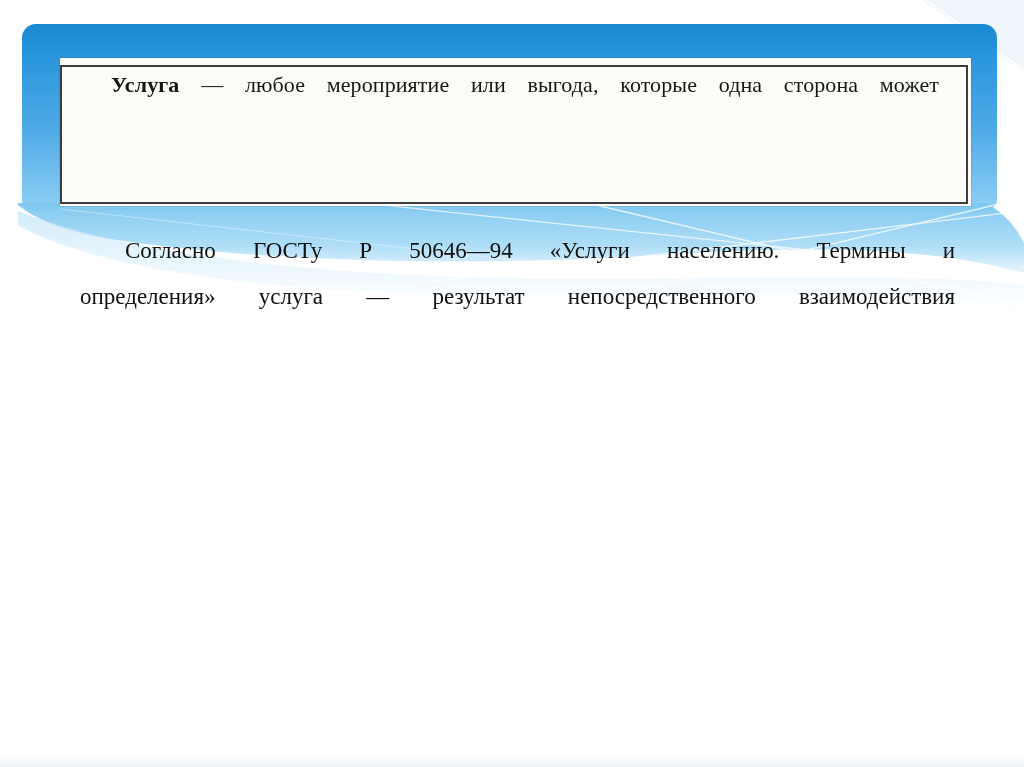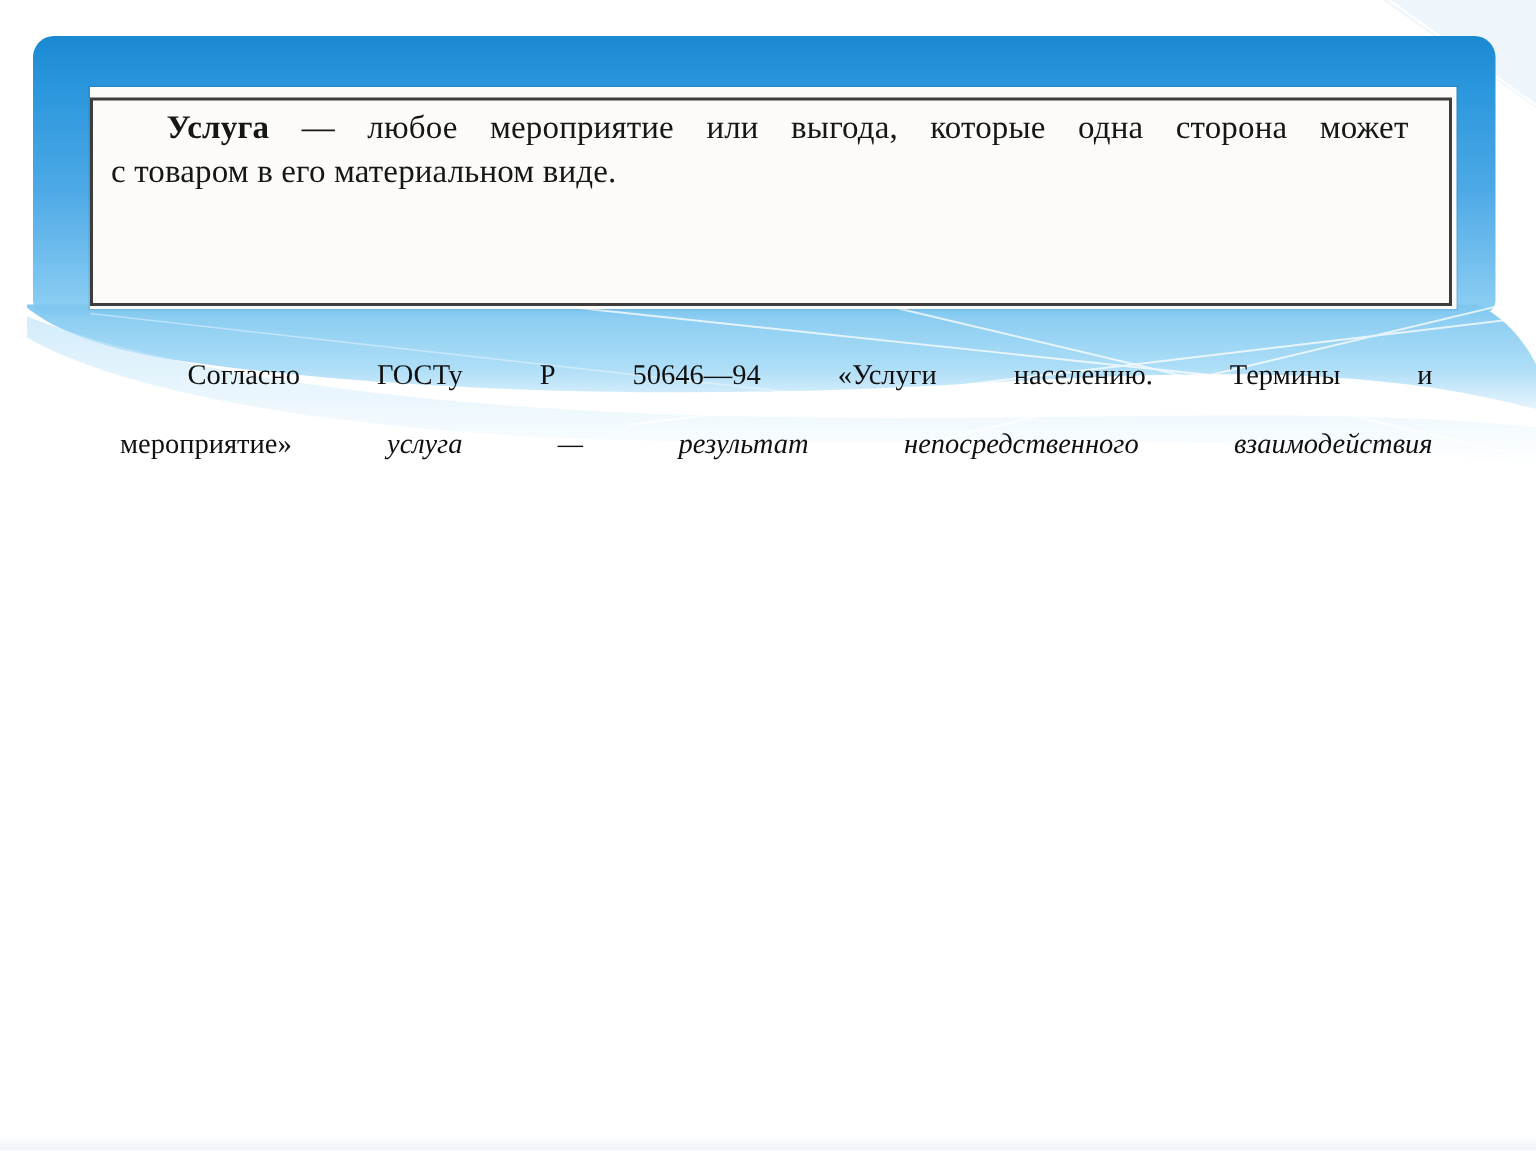--- a/index.html
+++ b/index.html
@@ -82,30 +82,30 @@
   .paper-text .indent { text-indent: 37px; }
   .paper-text .term { font-weight: 700; }
 
   
   .gost {
     position: absolute;
     left: 80px;
     top: 228px;
     width: 875px;
     z-index: 4;
-    font-size: 19px;
+    font-size: 23px;
     line-height: 46px;
     color: #101010;
   }
   .gost .jline {
     text-align: justify;
     text-align-last: justify;
   }
   .gost .indent { text-indent: 45px; }
-  .gost .it { font-style: italic; }
+  .gost .it { }
 
   
   .footer-strip {
     position: absolute;
     left: 0;
     bottom: 0;
     width: 1024px;
     height: 10px;
     background: linear-gradient(180deg, rgba(255,255,255,0) 0%, #edf3f8 100%);
     z-index: 0;
@@ -143,23 +143,22 @@
       <line x1="520" y1="2" x2="1010" y2="118"></line>
       <line x1="610" y1="112" x2="1020" y2="14"></line>
     </g>
     <line x1="60" y1="24" x2="700" y2="96" stroke="#ffffff" stroke-width="1" opacity="0.4"></line>
   </svg>
 
   <div class="paper">
     <div class="paper-border"></div>
     <div class="paper-text">
       <div class="jline indent"><span class="term">Услуга</span> <span>— любое мероприятие или выгода, которые одна сторона может</span></div>
-      <div>с товаром в его материальном виде.</div>
     </div>
   </div>
 
   <div class="gost">
     <div class="jline indent">Согласно ГОСТу Р 50646—94 «Услуги населению. Термины и</div>
-    <div class="jline"><span>мероприятие»</span> <span class="it">услуга — результат непосредственного взаимодействия</span></div>
+    <div class="jline"><span>определения»</span> <span class="it">услуга — результат непосредственного взаимодействия</span></div>
   </div>
 
   <div class="footer-strip"></div>
 </div>
 
 </body></html>

